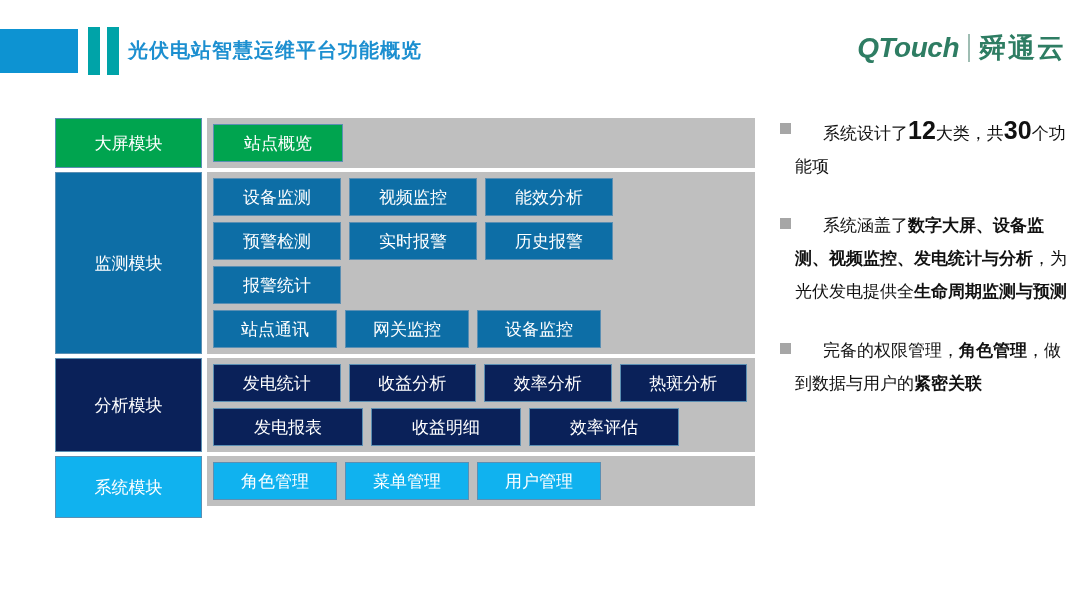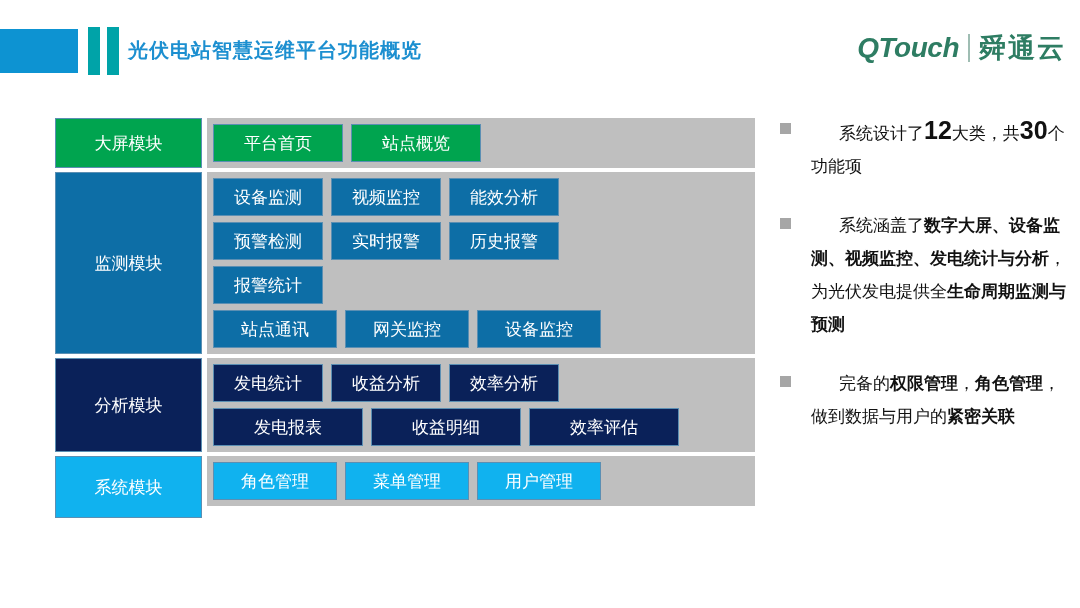--- a/index.html
+++ b/index.html
@@ -64,28 +64,28 @@
     display:flex;align-items:center;justify-content:center;
     border:1px solid #5b8fb3;
     margin-right:8px;
     white-space:nowrap;
   }
   .b-green{background:#00a44f;}
   .b-blue {background:#0d6ea6;}
   .b-navy {background:#0a2159;}
   .b-cyan {background:#10b2ef;}
 
-  .w110{width:110px;}
+  .w110{width:128px;}
   .w123{width:124px;}
   .w130{width:130px;}
   .w150{width:150px;}
 
   
   .notes{position:absolute;left:780px;top:114px;width:292px;}
-  .note{display:flex;margin-bottom:26px;gap:16px;}
+  .note{display:flex;margin-bottom:26px;}
   .bullet{
     width:11px;height:11px;background:#a6a6a6;
     flex:0 0 11px;margin-top:9px;
   }
   .note-body{
     margin-left:4px;
     font-size:17px;color:#111111;
     line-height:33px;
     text-indent:28px;
     width:277px;
@@ -110,21 +110,20 @@
 <div class="diagram">
   <div class="mod-col">
       <div class="mod-label mod-green" style="height: 50px;">大屏模块</div>
       <div class="mod-label mod-blue" style="height: 182px;">监测模块</div>
       <div class="mod-label mod-navy" style="height: 94px;">分析模块</div>
       <div class="mod-label mod-cyan" style="height: 62px;">系统模块</div>
     </div>
   <div class="panel-col">
       <div class="panel">
         <div class="prow">
-          <div class="btn b-green w130">平台首页</div>
           <div class="btn b-green w130">站点概览</div>
         </div>
       </div>
       <div class="panel">
         <div class="prow">
           <div class="btn b-blue w110">设备监测</div>
           <div class="btn b-blue w110">视频监控</div>
           <div class="btn b-blue w110">能效分析</div>
         </div>
         <div class="prow">
@@ -139,20 +138,21 @@
           <div class="btn b-blue w123">站点通讯</div>
           <div class="btn b-blue w123">网关监控</div>
           <div class="btn b-blue w123">设备监控</div>
         </div>
       </div>
       <div class="panel">
         <div class="prow">
           <div class="btn b-navy w110">发电统计</div>
           <div class="btn b-navy w110">收益分析</div>
           <div class="btn b-navy w110">效率分析</div>
+          <div class="btn b-navy w110">热斑分析</div>
         </div>
         <div class="prow">
           <div class="btn b-navy w150">发电报表</div>
           <div class="btn b-navy w150">收益明细</div>
           <div class="btn b-navy w150">效率评估</div>
         </div>
       </div>
       <div class="panel">
         <div class="prow">
           <div class="btn b-cyan w123">角色管理</div>
@@ -167,15 +167,15 @@
     <div class="note">
       <div class="bullet"></div>
       <div class="note-body"><span>系统设计了</span><span class="big">12</span><span>大类，共</span><span class="big">30</span><span>个功能项</span></div>
     </div>
     <div class="note">
       <div class="bullet"></div>
       <div class="note-body"><span>系统涵盖了</span><span style="font-weight: bold;">数字大屏、设备监测、视频监控、发电统计与分析</span><span>，为光伏发电提供全</span><span style="font-weight: bold;">生命周期监测与预测</span></div>
     </div>
     <div class="note">
       <div class="bullet"></div>
-      <div class="note-body"><span>完备的</span><span style="font-weight: bold;">权限管理</span><span>，</span><span style="font-weight: bold;">角色管理</span><span>，做到数据与用户的</span><span style="font-weight: bold;">紧密关联</span></div>
+      <div class="note-body"><span>完备的</span><span style="font-weight: normal;">权限管理</span><span>，</span><span style="font-weight: bold;">角色管理</span><span>，做到数据与用户的</span><span style="font-weight: bold;">紧密关联</span></div>
     </div>
   </div>
 
 </body></html>

